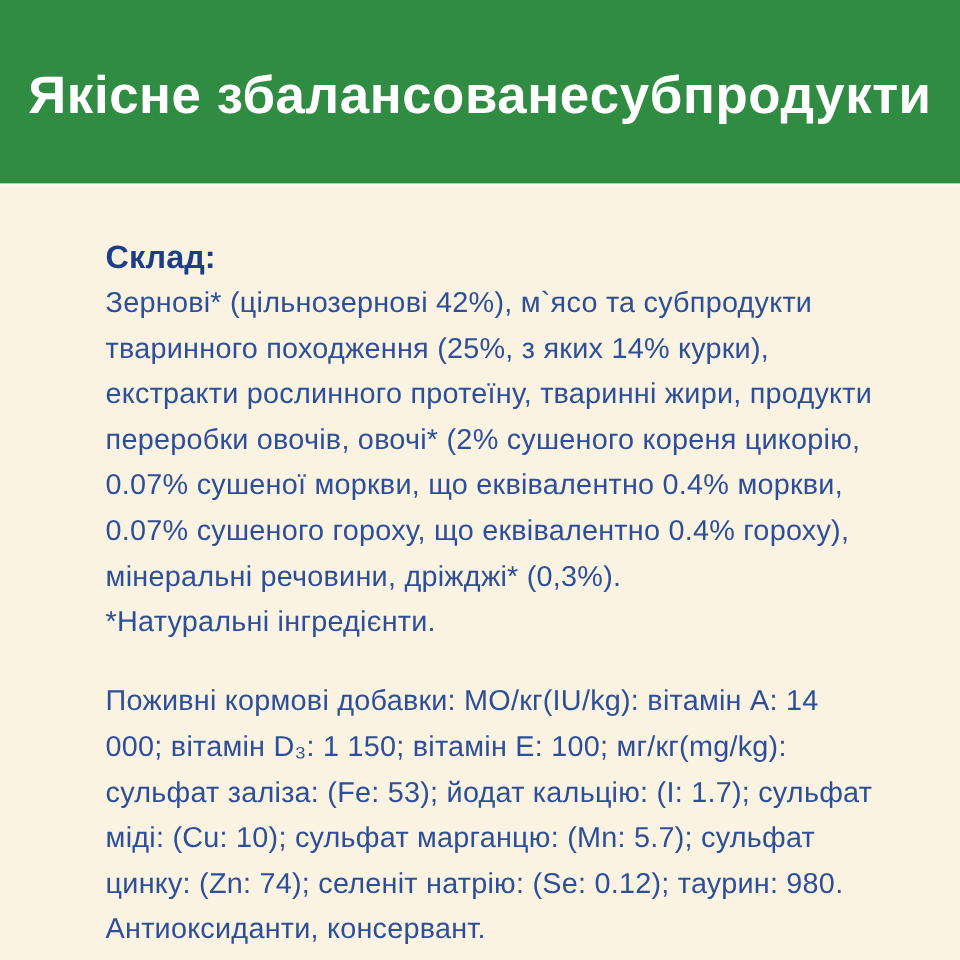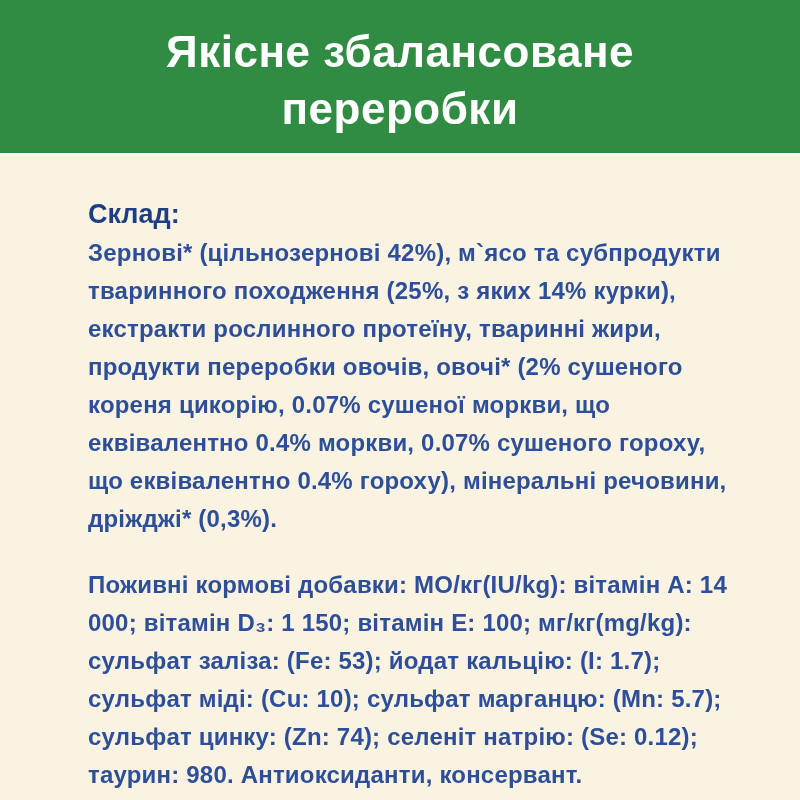--- a/index.html
+++ b/index.html
@@ -12,21 +12,21 @@
     background: #faf3e2;
     font-family: "Liberation Sans", "DejaVu Sans", sans-serif;
     overflow: hidden;
     position: relative;
   }
   .banner {
     width: 800px;
     height: 153px;
     background: #318c43;
     display: flex;
-    flex-direction: column;
+    flex-direction: row;
     align-items: center;
     justify-content: center;
     box-sizing: border-box;
     padding-top: 6px;
   }
   .banner-divider {
     width: 800px;
     height: 3px;
     background: #fdf8ec;
   }
@@ -48,39 +48,40 @@
   .section-heading {
     color: #1d3e86;
     font-size: 27px;
     font-weight: bold;
     line-height: 32px;
     margin: 0 0 4px 0;
   }
   .section-paragraph {
     color: #2d4f99;
     font-size: 24px;
-    font-weight: 700;
+    font-weight: 400;
     line-height: 38px;
     margin: 0;
     letter-spacing: 0.2px;
   }
 </style>
 </head>
 <body>
 
 <header class="banner">
   <div class="banner-title-line">Якісне збалансоване</div>
-  <div class="banner-title-line">переробки</div>
+  <div class="banner-title-line">субпродукти</div>
 </header>
 <div class="banner-divider"></div>
 
 <main class="content">
 
   <section class="section">
     <h2 class="section-heading">Склад:</h2>
     <p class="section-paragraph">Зернові* (цільнозернові 42%), м`ясо та субпродукти тваринного походження (25%, з яких 14% курки), екстракти рослинного протеїну, тваринні жири, продукти переробки овочів, овочі* (2% сушеного кореня цикорію, 0.07% сушеної моркви, що еквівалентно 0.4% моркви, 0.07% сушеного гороху, що еквівалентно 0.4% гороху), мінеральні речовини, дріжджі* (0,3%).</p>
+    <p class="section-paragraph">*Натуральні інгредієнти.</p>
   </section>
 
   <section class="section">
     <p class="section-paragraph">Поживні кормові добавки: МО/кг(IU/kg): вітамін А: 14 000; вітамін D₃: 1 150; вітамін Е: 100; мг/кг(mg/kg): сульфат заліза: (Fe: 53); йодат кальцію: (I: 1.7); сульфат міді: (Cu: 10); сульфат марганцю: (Mn: 5.7); сульфат цинку: (Zn: 74); селеніт натрію: (Se: 0.12); таурин: 980. Антиоксиданти, консервант.</p>
   </section>
 
 </main>
 
 </body></html>

